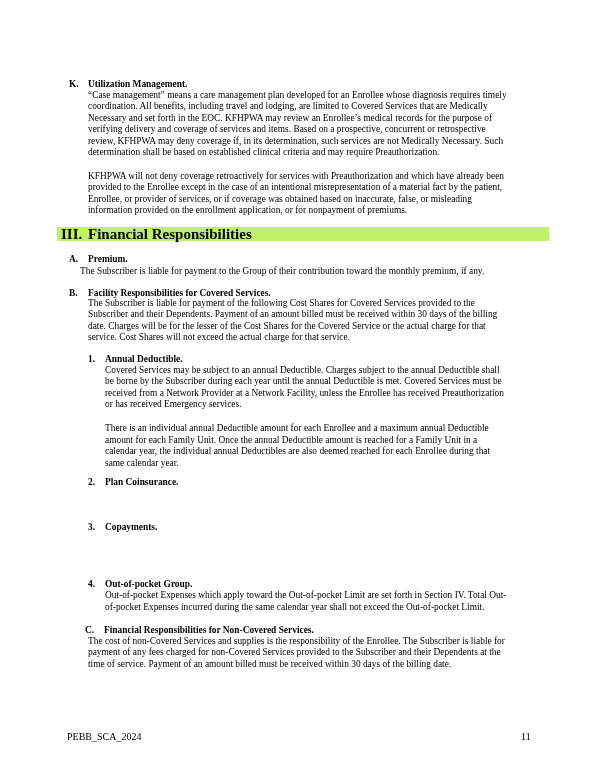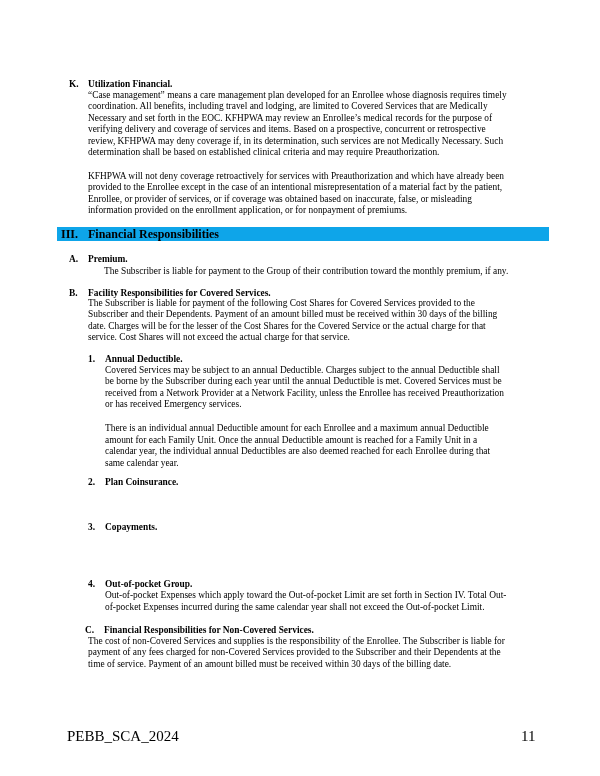--- a/index.html
+++ b/index.html
@@ -14,48 +14,48 @@
     font-size:9.4px;
     line-height:11.5px;
     white-space:pre;
   }
   .bold { font-weight:bold; }
   .lbl { display:inline-block; }
   .w-letter { width:19px; }
   .w-num { width:17px; }
   .banner {
     position:absolute; left:57px; top:227px; width:492px; height:14px;
-    background:#0ea5e9;
-    font-weight:bold; font-size:12px; line-height:14px;
+    background:#bef264;
+    font-weight:bold; font-size:15px; line-height:14px;
     padding-left:4px; white-space:pre;
   }
   .banner .lbl { width:27px; }
-  .footer-txt { font-size:15px; }
+  .footer-txt { font-size:10px; }
 </style>
 </head>
 <body>
 
 <div class="page">
 
-  <div class="txt bold" style="top:79px; left:69px;"><span class="lbl w-letter">K.</span><span>Utilization Financial.</span></div>
+  <div class="txt bold" style="top:79px; left:69px;"><span class="lbl w-letter">K.</span><span>Utilization Management.</span></div>
   <div class="txt" style="top:89.5px; left:88px;">“Case management” means a care management plan developed for an Enrollee whose diagnosis requires timely
 coordination. All benefits, including travel and lodging, are limited to Covered Services that are Medically
 Necessary and set forth in the EOC. KFHPWA may review an Enrollee’s medical records for the purpose of
 verifying delivery and coverage of services and items. Based on a prospective, concurrent or retrospective
 review, KFHPWA may deny coverage if, in its determination, such services are not Medically Necessary. Such
 determination shall be based on established clinical criteria and may require Preauthorization.</div>
   <div class="txt" style="top:170.5px; left:88px;">KFHPWA will not deny coverage retroactively for services with Preauthorization and which have already been
 provided to the Enrollee except in the case of an intentional misrepresentation of a material fact by the patient,
 Enrollee, or provider of services, or if coverage was obtained based on inaccurate, false, or misleading
 information provided on the enrollment application, or for nonpayment of premiums.</div>
 
   <div class="banner"><span class="lbl">III.</span><span>Financial Responsibilities</span></div>
 
   <div class="txt bold" style="top:253.5px; left:69px;"><span class="lbl w-letter">A.</span><span>Premium.</span></div>
-  <div class="txt" style="top:265.5px; left:104px;">The Subscriber is liable for payment to the Group of their contribution toward the monthly premium, if any.</div>
+  <div class="txt" style="top:265.5px; left:80px;">The Subscriber is liable for payment to the Group of their contribution toward the monthly premium, if any.</div>
 
   <div class="txt bold" style="top:287.5px; left:69px;"><span class="lbl w-letter">B.</span><span>Facility Responsibilities for Covered Services.</span></div>
   <div class="txt" style="top:297.5px; left:88px;">The Subscriber is liable for payment of the following Cost Shares for Covered Services provided to the
 Subscriber and their Dependents. Payment of an amount billed must be received within 30 days of the billing
 date. Charges will be for the lesser of the Cost Shares for the Covered Service or the actual charge for that
 service. Cost Shares will not exceed the actual charge for that service.</div>
 
   <div class="txt bold" style="top:353.5px; left:88px;"><span class="lbl w-num">1.</span><span>Annual Deductible.</span></div>
   <div class="txt" style="top:364.5px; left:105px;">Covered Services may be subject to an annual Deductible. Charges subject to the annual Deductible shall
 be borne by the Subscriber during each year until the annual Deductible is met. Covered Services must be

